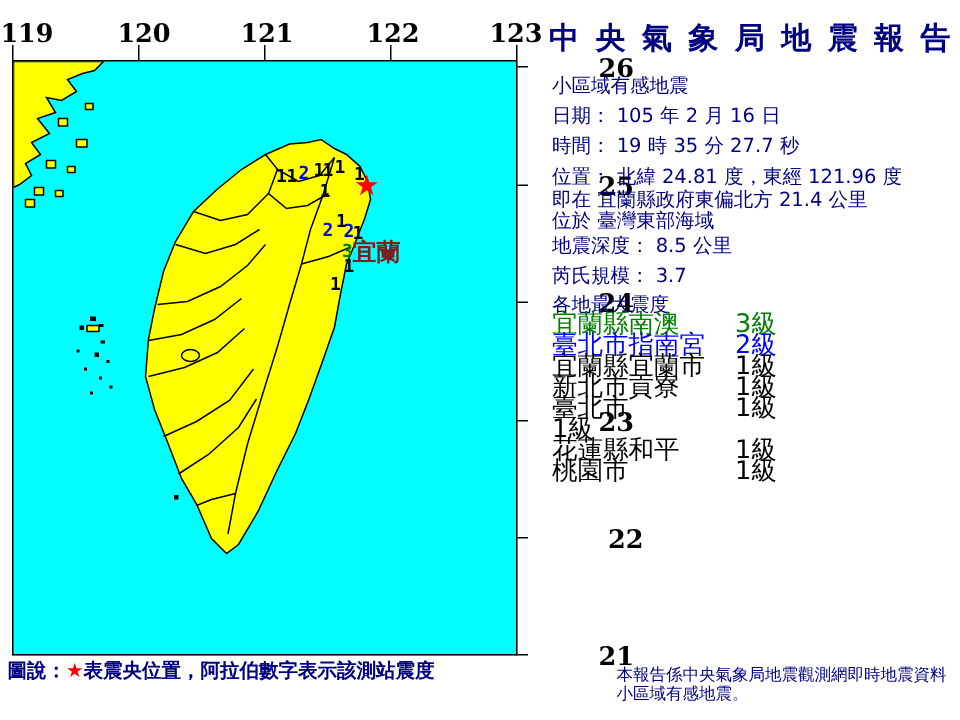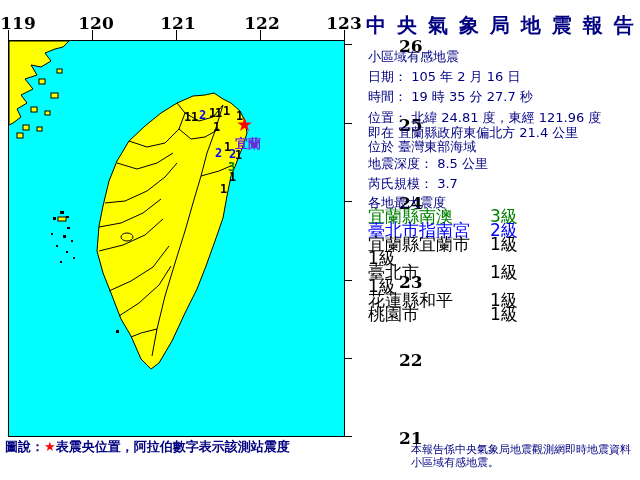--- a/index.html
+++ b/index.html
@@ -21,21 +21,21 @@
   .lat{width:30px;text-align:left;margin-left:47px;}
   .tickv{width:1px;height:10px;background:#000;}
   .tickh{width:8px;height:1px;background:#000;}
   .station{
     font-family:"DejaVu Sans Mono",monospace;font-weight:bold;font-size:12px;line-height:12px;
   }
   .st1{color:#000000;}
   .st2{color:#0000FF;}
   .st3{color:#008000;}
   .epicenter-star{color:#FF0000;font-size:19px;line-height:19px;}
-  .area-label{color:#6d28d9;font-weight:bold;font-size:13px;line-height:13px;white-space:nowrap;}
+  .area-label{color:#7f1d1d;font-weight:bold;font-size:16px;line-height:13px;white-space:nowrap;margin-top:24px;}
   #title{
     left:366px;top:12px;font-size:20px;font-weight:bold;letter-spacing:2px;
     white-space:nowrap;color:#000080;
   }
   .line{left:368px;font-size:13px;white-space:nowrap;color:#000080;}
   .irow{display:flex;height:14px;font-size:17px;line-height:14px;white-space:nowrap;}
   .irow .loc{width:122px;}
   .lv3{color:#008000;}
   .lv2{color:#0000FF;}
   .lv1{color:#000000;}
@@ -55,21 +55,21 @@
 <div class="abs tickv" style="left:8px;top:30px;"></div>
 <div class="abs tickv" style="left:92px;top:30px;"></div>
 <div class="abs tickv" style="left:176px;top:30px;"></div>
 <div class="abs tickv" style="left:260px;top:30px;"></div>
 <div class="abs tickv" style="left:344px;top:30px;"></div>
 
 <div class="abs coord lat" style="left:352px;top:36px;">26</div>
 <div class="abs coord lat" style="left:352px;top:115px;">25</div>
 <div class="abs coord lat" style="left:352px;top:193px;">24</div>
 <div class="abs coord lat" style="left:352px;top:272px;">23</div>
-<div class="abs coord lat" style="left:352px;top:350px;">22</div>
+<div class="abs coord lat" style="left:352px;top:350px;text-align:right;">22</div>
 <div class="abs coord lat" style="left:352px;top:428px;">21</div>
 <div class="abs tickh" style="left:344px;top:44px;"></div>
 <div class="abs tickh" style="left:344px;top:123px;"></div>
 <div class="abs tickh" style="left:344px;top:201px;"></div>
 <div class="abs tickh" style="left:344px;top:280px;"></div>
 <div class="abs tickh" style="left:344px;top:358px;"></div>
 <div class="abs tickh" style="left:344px;top:436px;"></div>
 
 <div id="map" class="abs">
   <svg width="335" height="395" viewBox="0 0 335 395">
@@ -162,20 +162,21 @@
   </div>
   <div class="irow lv2">
     <span class="loc">臺北市指南宮</span>
     <span class="lvl">2級</span>
   </div>
   <div class="irow lv1">
     <span class="loc">宜蘭縣宜蘭市</span>
     <span class="lvl">1級</span>
   </div>
   <div class="irow lv1">
+    <span class="loc">新北市貢寮</span>
     <span class="lvl">1級</span>
   </div>
   <div class="irow lv1">
     <span class="loc">臺北市</span>
     <span class="lvl">1級</span>
   </div>
   <div class="irow lv1">
     <span class="lvl">1級</span>
   </div>
   <div class="irow lv1">

